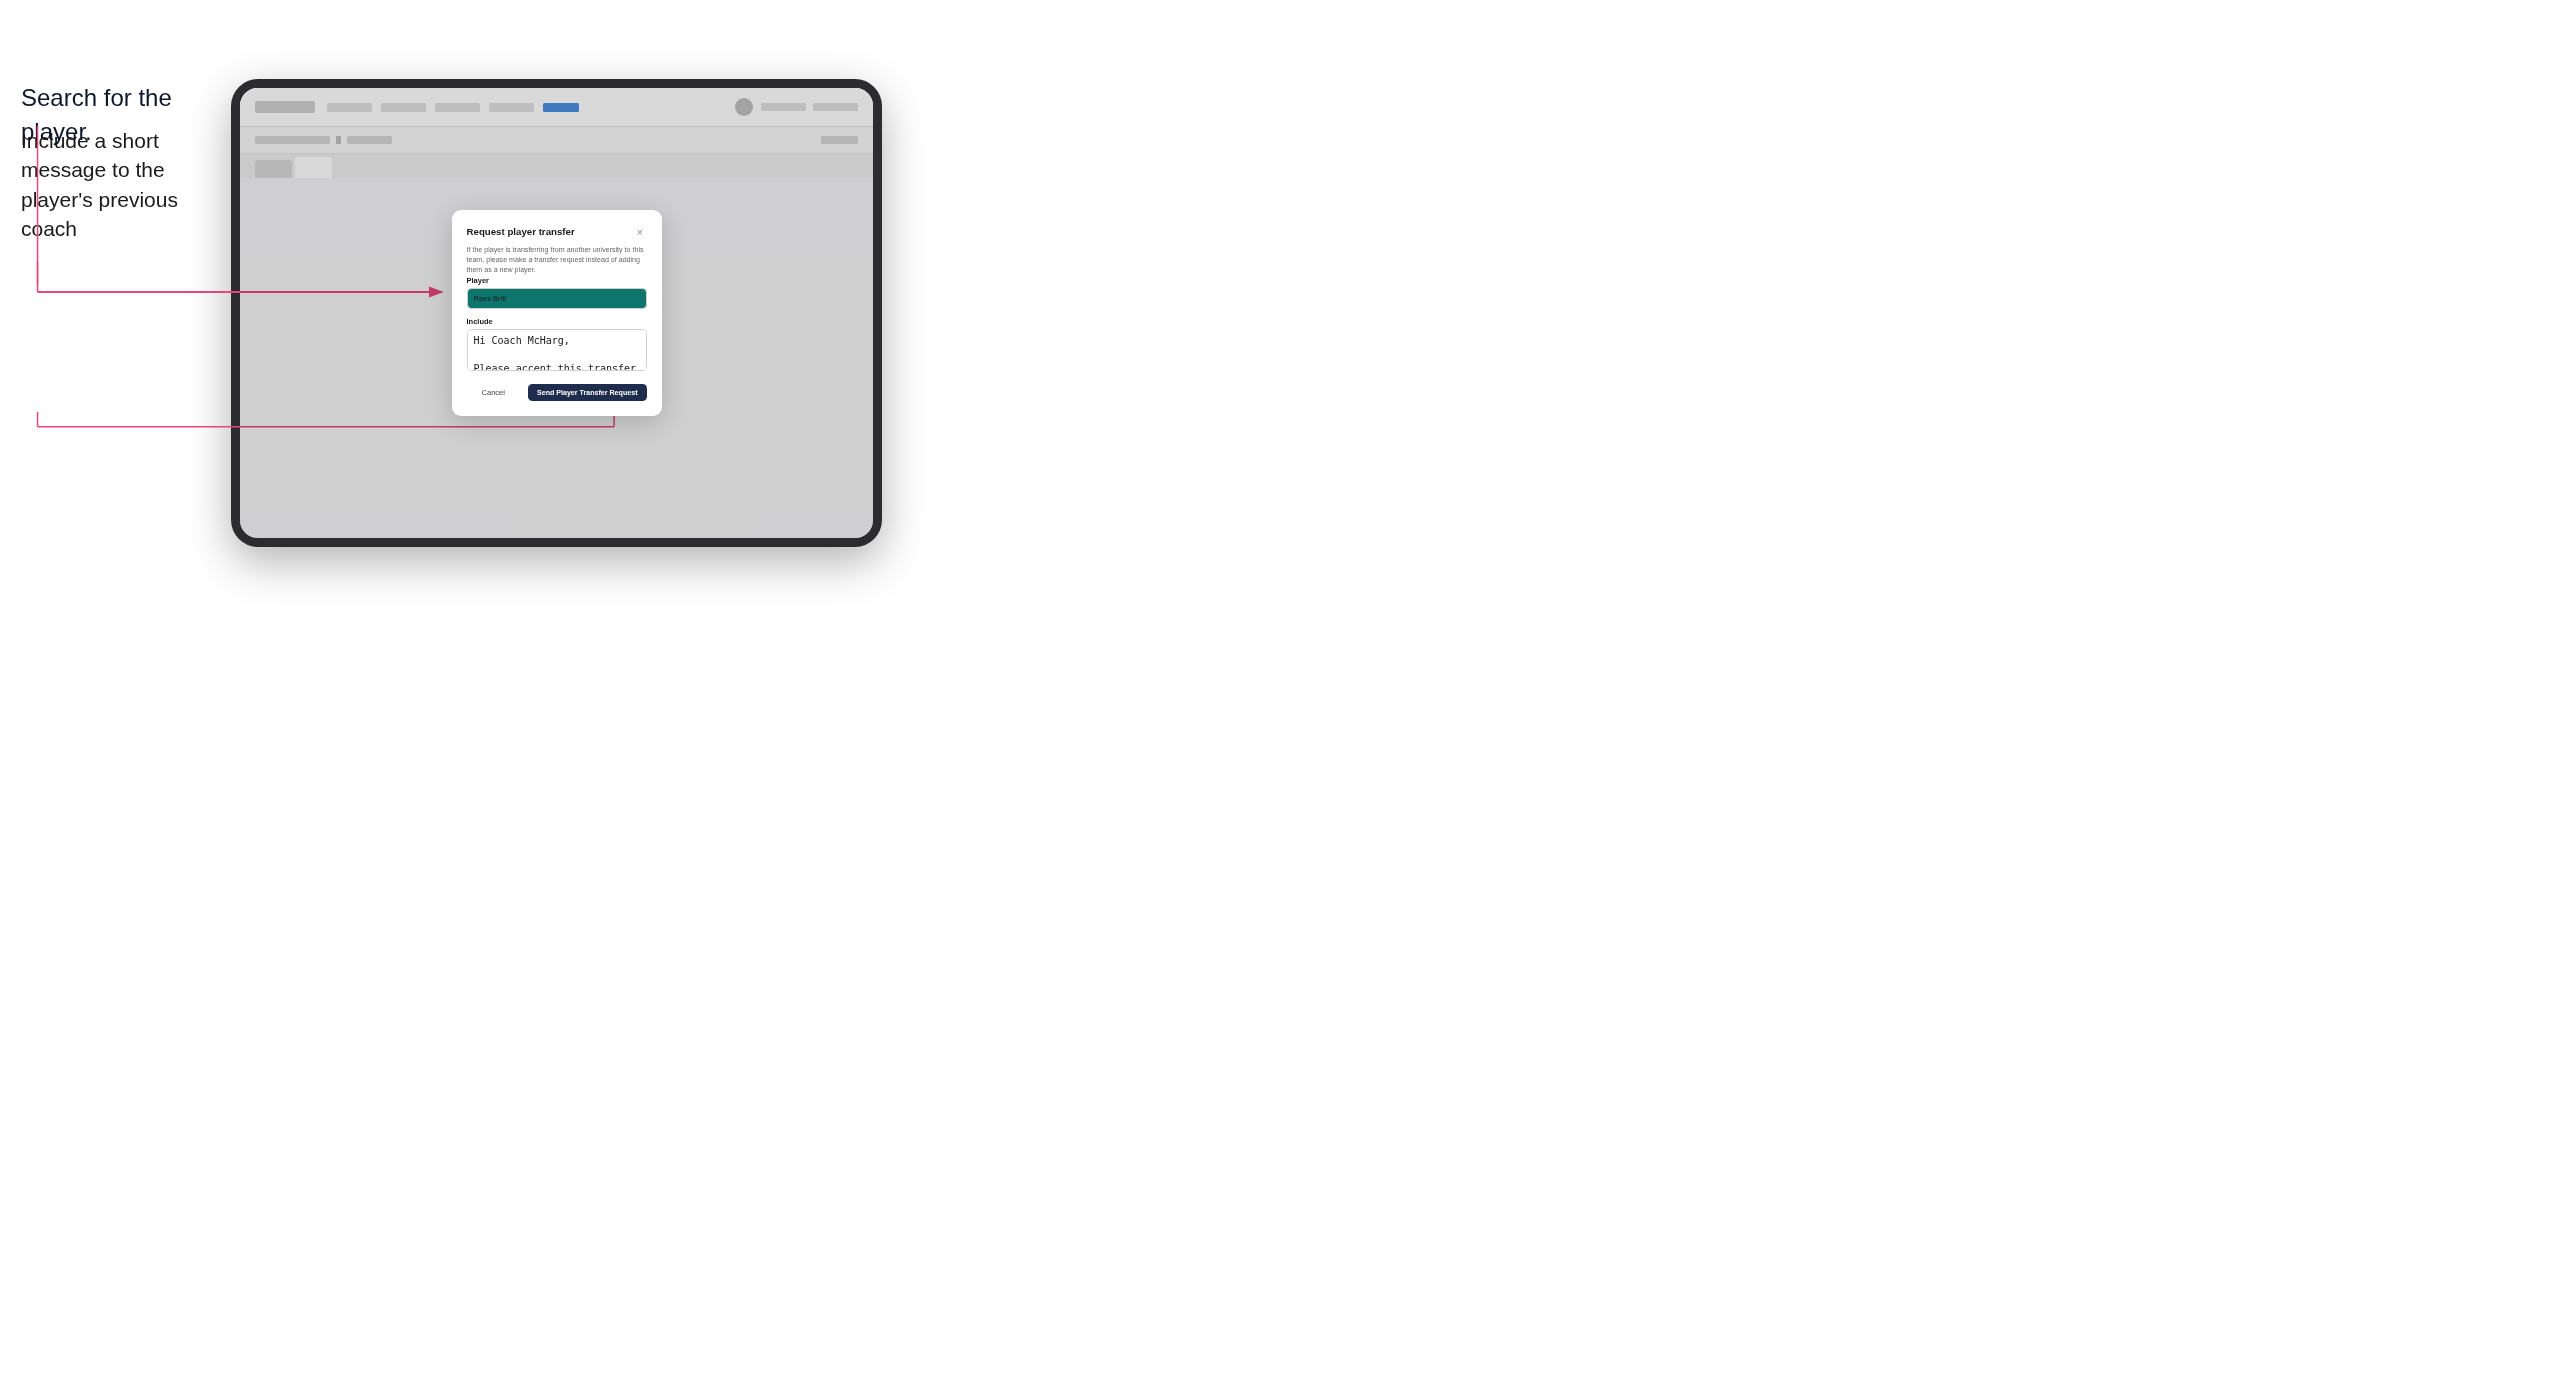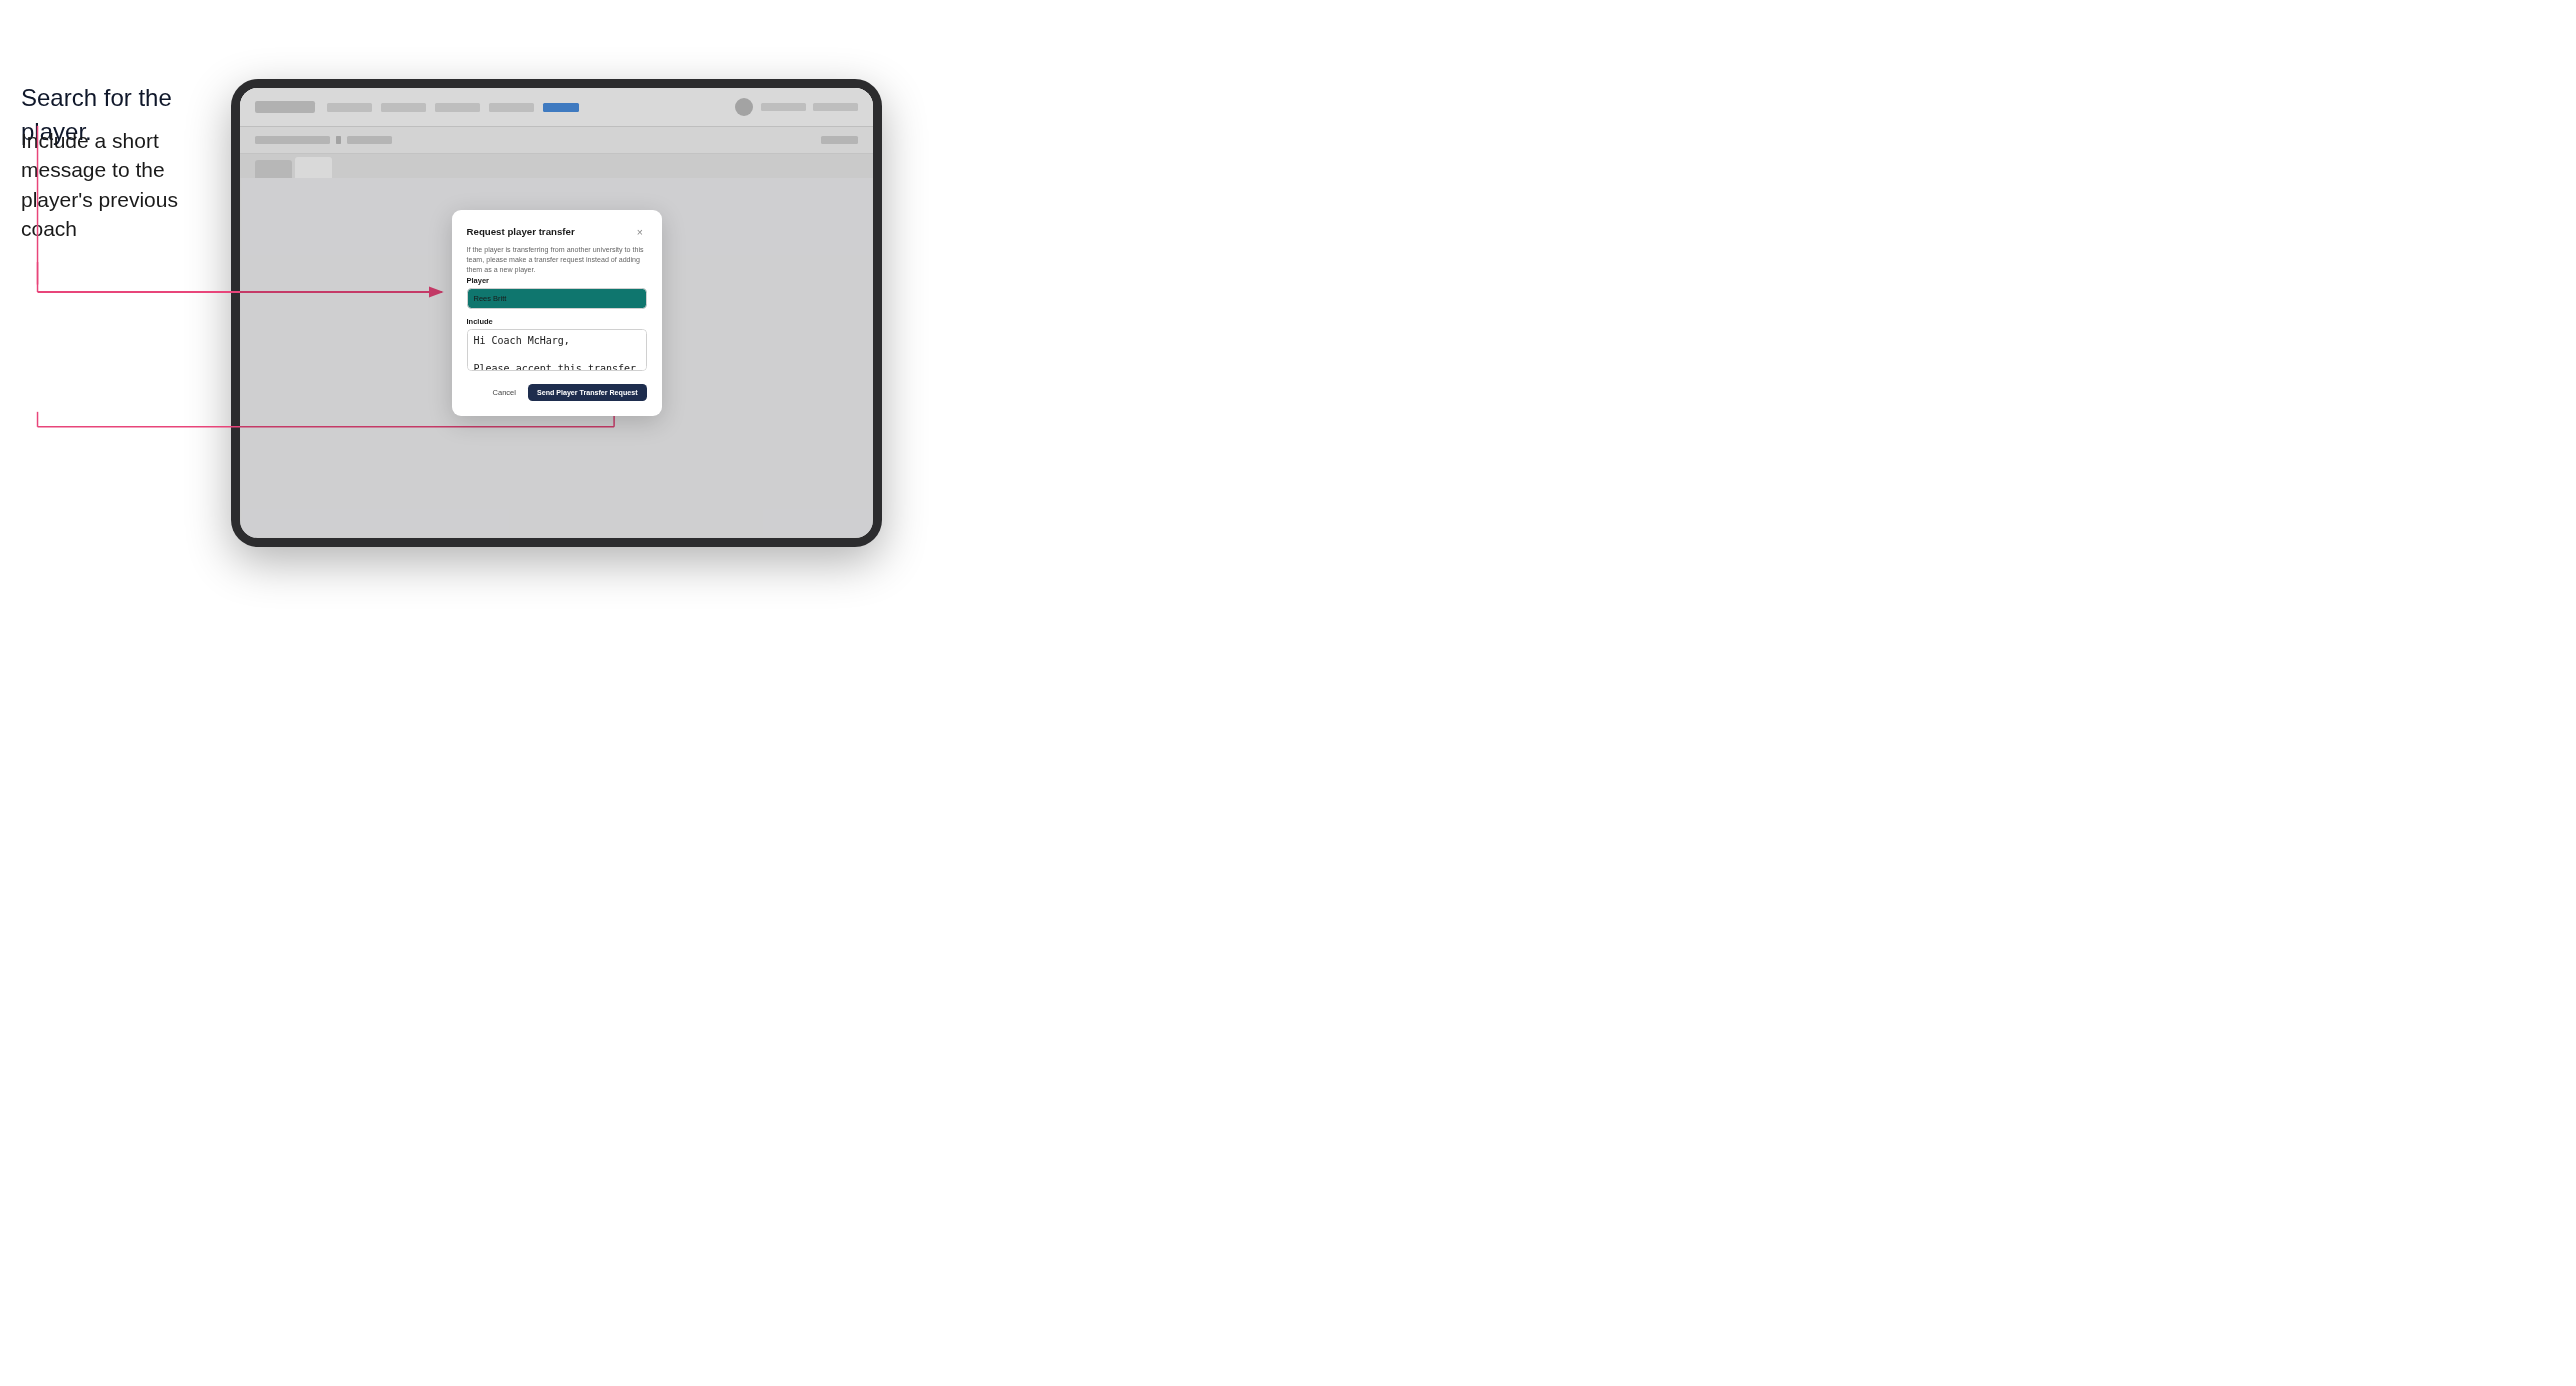--- a/index.html
+++ b/index.html
@@ -327,21 +327,21 @@
       background: #fff;
       resize: none;
       outline: none;
       line-height: 1.4;
     }
 
     .modal-footer {
       display: flex;
       align-items: center;
       justify-content: flex-end;
-      gap: 6px;
+      gap: 17px;
     }
 
     .btn-cancel {
       background: none;
       border: none;
       font-size: 7.5px;
       color: #444;
       cursor: pointer;
       padding: 3.7px 6px;
     }

